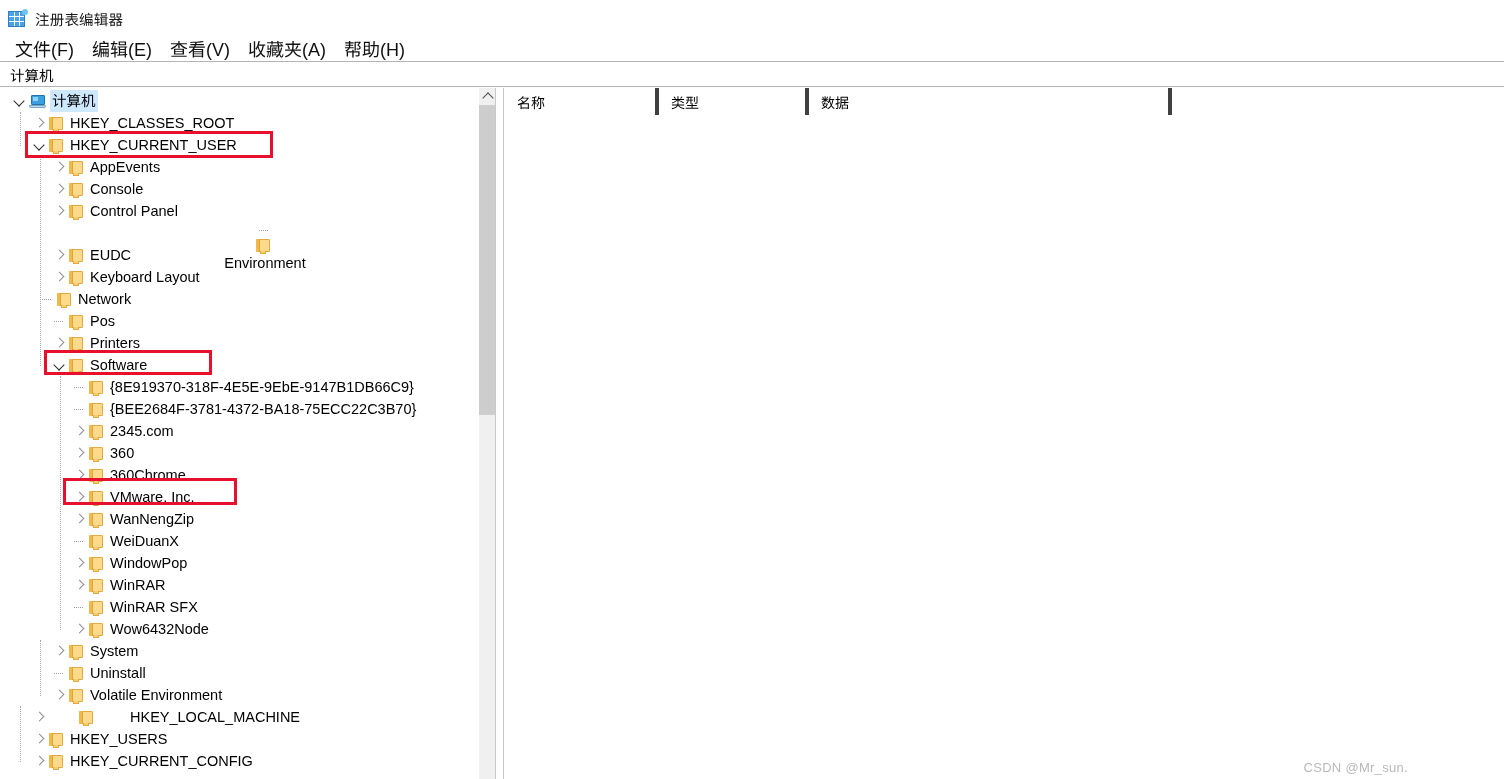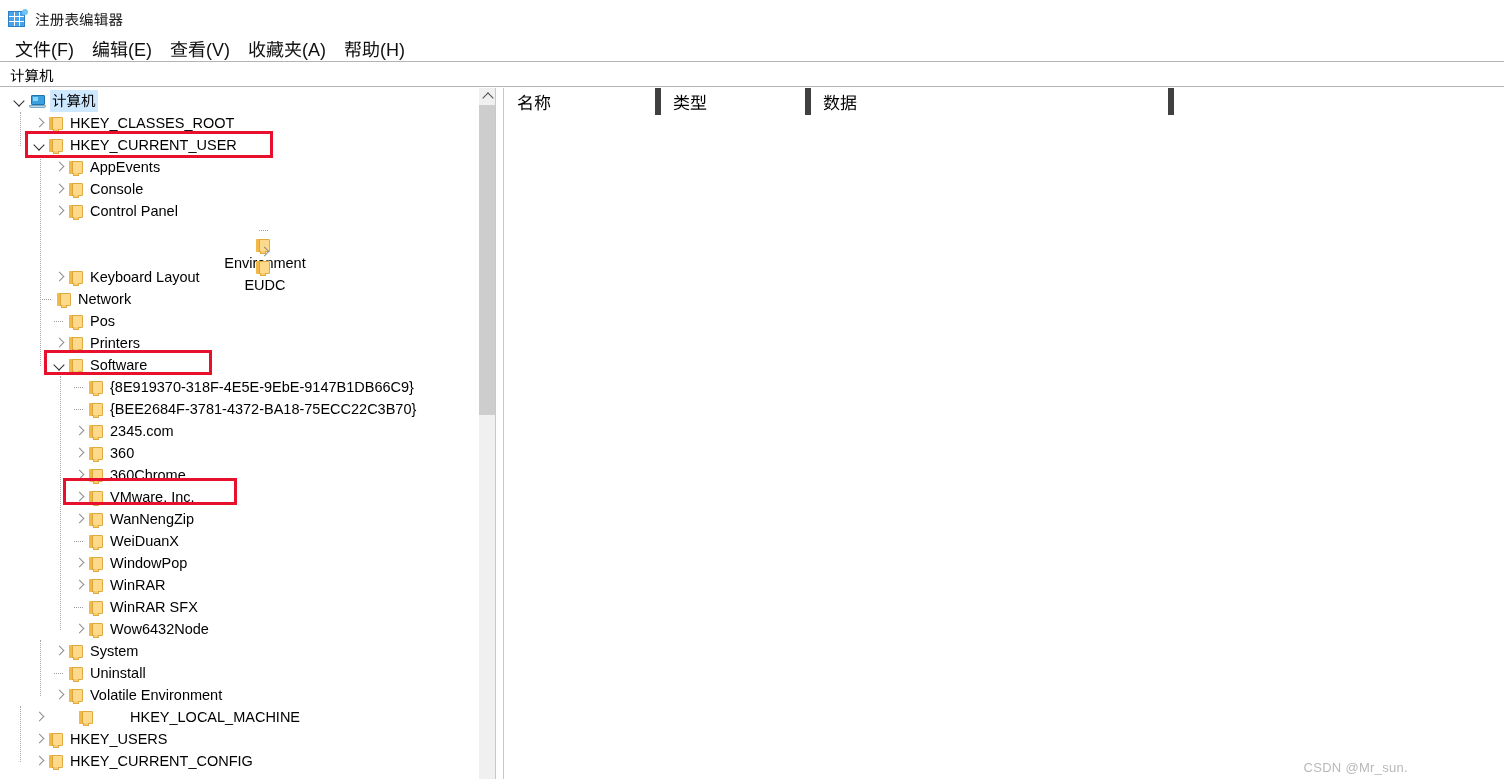--- a/index.html
+++ b/index.html
@@ -299,25 +299,25 @@
     background: #ffffff;
     border-bottom: 1px solid #7a7a7a;
     display: flex;
   }
   .col {
     position: relative;
     height: 27px;
     display: flex;
     align-items: center;
     padding-left: 12px;
-    font-size: 17px;
+    font-size: 14px;
     color: #000000;
     background: #ffffff;
   }
-  .col + .col { border-left: 6px solid #404040; }
+  .col + .col { border-left: 4px solid #404040; }
   .col-name { width: 150px; }
   .col-type { width: 150px; }
   .col-data { width: 363px; }
   .col-pad  { width: 337px; padding-left: 0; }
   .list-body {
     position: relative;
     height: 664px;
     background: #ffffff;
   }
 
@@ -423,21 +423,21 @@
           </div>
           <div class="tree-row" style="padding-left: 52px; flex-direction: column;">
             <span class="expander leaf"></span>
             <span class="folder">
               <span class="back"></span>
               <span class="spine"></span>
               <span class="tab"></span>
             </span>
             <span class="label">Environment</span>
           </div>
-          <div class="tree-row" style="padding-left: 52px; flex-direction: column;">
+          <div class="tree-row" style="padding-left: 52px;">
             <span class="expander collapsed"></span>
             <span class="folder">
               <span class="back"></span>
               <span class="spine"></span>
               <span class="tab"></span>
             </span>
             <span class="label">EUDC</span>
           </div>
           <div class="tree-row" style="padding-left: 52px;">
             <span class="expander collapsed"></span>

